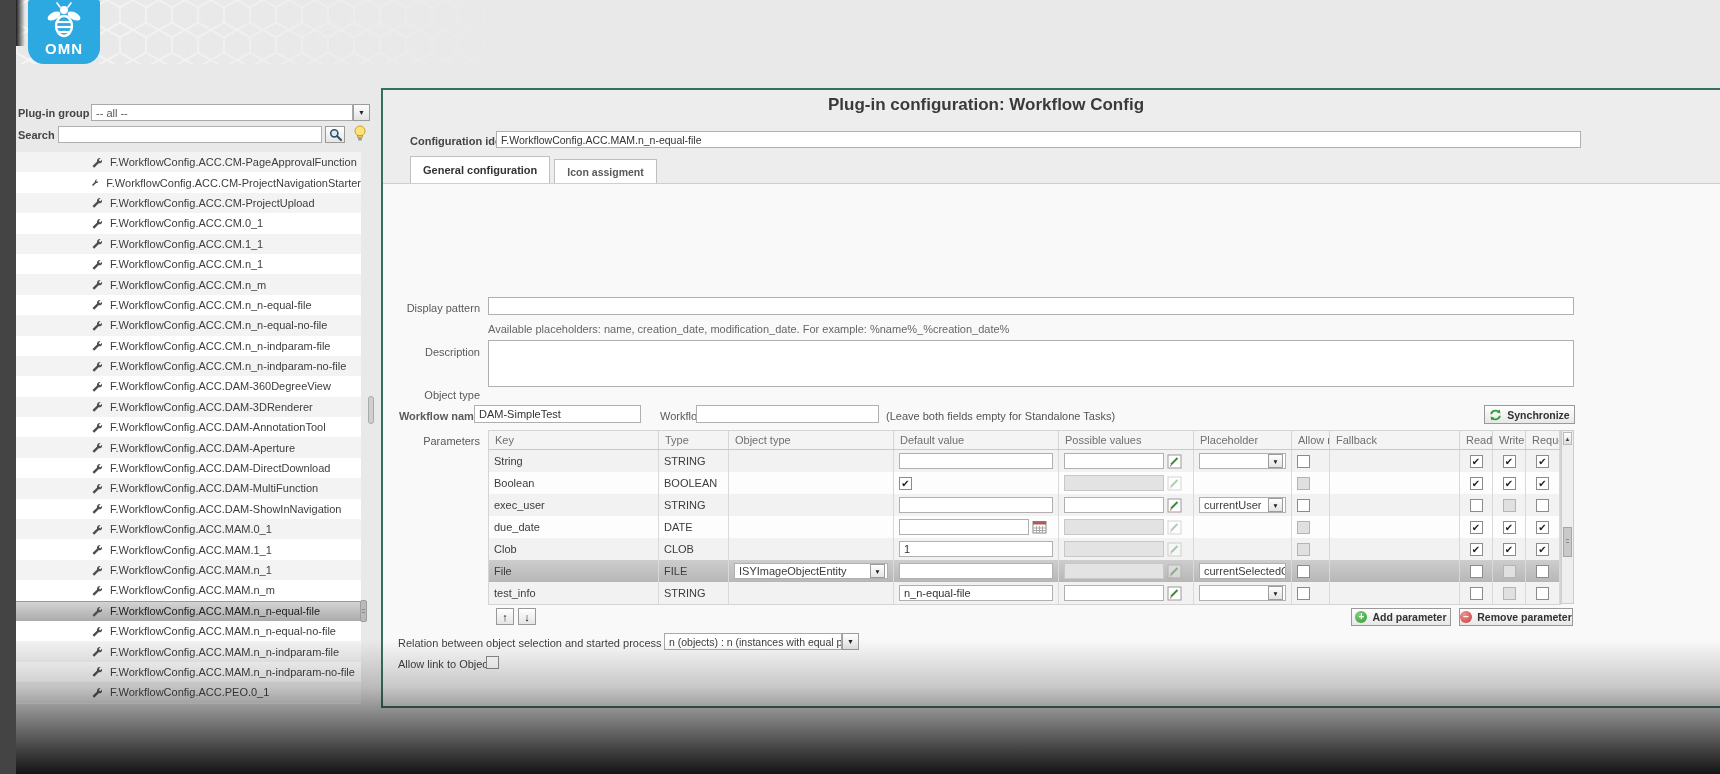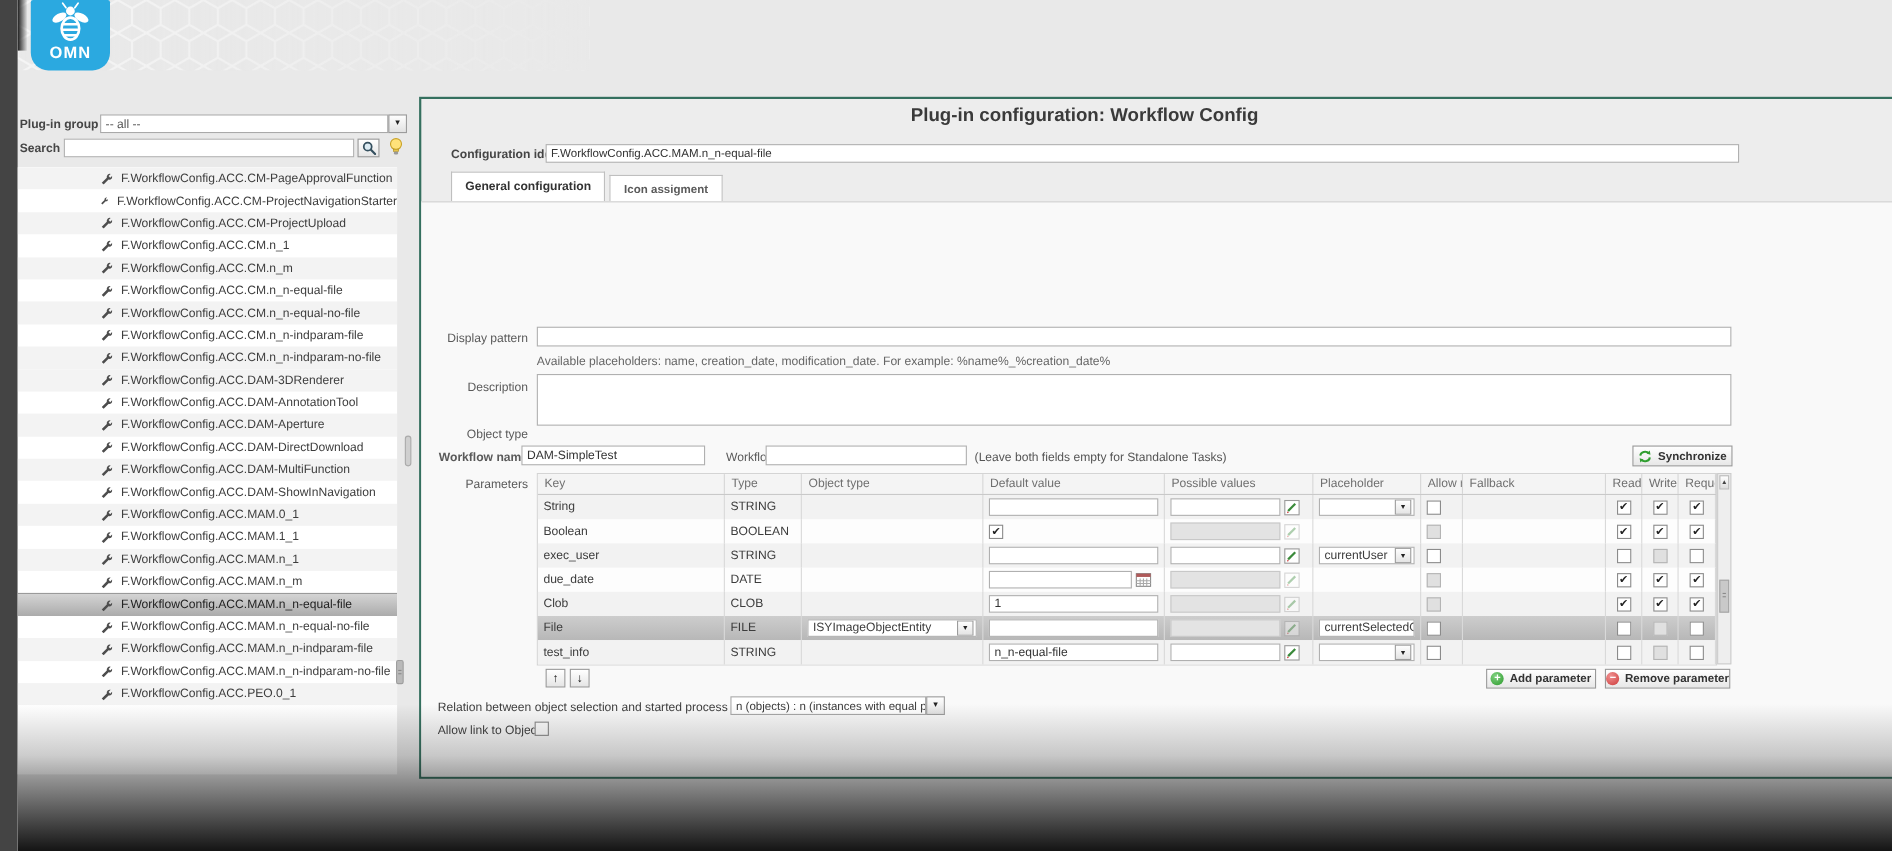--- a/index.html
+++ b/index.html
@@ -175,20 +175,32 @@
       <div class="list-item alt">
         <svg width="11" height="11" viewBox="0 0 11 11">
           <path d="M9.6 1.1a2.8 2.8 0 0 0-3.5 3.4L1.5 9.1l1.7 1.6 4.5-4.5a2.8 2.8 0 0 0 3.4-3.5L9.2 4.6 7.7 3.1z" fill="#4d4d4d"></path>
         </svg>
         <span class="item-label">F.WorkflowConfig.ACC.CM-ProjectUpload</span>
       </div>
       <div class="list-item">
         <svg width="11" height="11" viewBox="0 0 11 11">
           <path d="M9.6 1.1a2.8 2.8 0 0 0-3.5 3.4L1.5 9.1l1.7 1.6 4.5-4.5a2.8 2.8 0 0 0 3.4-3.5L9.2 4.6 7.7 3.1z" fill="#4d4d4d"></path>
         </svg>
+        <span class="item-label">F.WorkflowConfig.ACC.CM.0_1</span>
+      </div>
+      <div class="list-item alt">
+        <svg width="11" height="11" viewBox="0 0 11 11">
+          <path d="M9.6 1.1a2.8 2.8 0 0 0-3.5 3.4L1.5 9.1l1.7 1.6 4.5-4.5a2.8 2.8 0 0 0 3.4-3.5L9.2 4.6 7.7 3.1z" fill="#4d4d4d"></path>
+        </svg>
+        <span class="item-label">F.WorkflowConfig.ACC.CM.1_1</span>
+      </div>
+      <div class="list-item">
+        <svg width="11" height="11" viewBox="0 0 11 11">
+          <path d="M9.6 1.1a2.8 2.8 0 0 0-3.5 3.4L1.5 9.1l1.7 1.6 4.5-4.5a2.8 2.8 0 0 0 3.4-3.5L9.2 4.6 7.7 3.1z" fill="#4d4d4d"></path>
+        </svg>
         <span class="item-label">F.WorkflowConfig.ACC.CM.n_1</span>
       </div>
       <div class="list-item alt">
         <svg width="11" height="11" viewBox="0 0 11 11">
           <path d="M9.6 1.1a2.8 2.8 0 0 0-3.5 3.4L1.5 9.1l1.7 1.6 4.5-4.5a2.8 2.8 0 0 0 3.4-3.5L9.2 4.6 7.7 3.1z" fill="#4d4d4d"></path>
         </svg>
         <span class="item-label">F.WorkflowConfig.ACC.CM.n_m</span>
       </div>
       <div class="list-item">
         <svg width="11" height="11" viewBox="0 0 11 11">
@@ -206,20 +218,26 @@
         <svg width="11" height="11" viewBox="0 0 11 11">
           <path d="M9.6 1.1a2.8 2.8 0 0 0-3.5 3.4L1.5 9.1l1.7 1.6 4.5-4.5a2.8 2.8 0 0 0 3.4-3.5L9.2 4.6 7.7 3.1z" fill="#4d4d4d"></path>
         </svg>
         <span class="item-label">F.WorkflowConfig.ACC.CM.n_n-indparam-file</span>
       </div>
       <div class="list-item alt">
         <svg width="11" height="11" viewBox="0 0 11 11">
           <path d="M9.6 1.1a2.8 2.8 0 0 0-3.5 3.4L1.5 9.1l1.7 1.6 4.5-4.5a2.8 2.8 0 0 0 3.4-3.5L9.2 4.6 7.7 3.1z" fill="#4d4d4d"></path>
         </svg>
         <span class="item-label">F.WorkflowConfig.ACC.CM.n_n-indparam-no-file</span>
+      </div>
+      <div class="list-item">
+        <svg width="11" height="11" viewBox="0 0 11 11">
+          <path d="M9.6 1.1a2.8 2.8 0 0 0-3.5 3.4L1.5 9.1l1.7 1.6 4.5-4.5a2.8 2.8 0 0 0 3.4-3.5L9.2 4.6 7.7 3.1z" fill="#4d4d4d"></path>
+        </svg>
+        <span class="item-label">F.WorkflowConfig.ACC.DAM-360DegreeView</span>
       </div>
       <div class="list-item alt">
         <svg width="11" height="11" viewBox="0 0 11 11">
           <path d="M9.6 1.1a2.8 2.8 0 0 0-3.5 3.4L1.5 9.1l1.7 1.6 4.5-4.5a2.8 2.8 0 0 0 3.4-3.5L9.2 4.6 7.7 3.1z" fill="#4d4d4d"></path>
         </svg>
         <span class="item-label">F.WorkflowConfig.ACC.DAM-3DRenderer</span>
       </div>
       <div class="list-item">
         <svg width="11" height="11" viewBox="0 0 11 11">
           <path d="M9.6 1.1a2.8 2.8 0 0 0-3.5 3.4L1.5 9.1l1.7 1.6 4.5-4.5a2.8 2.8 0 0 0 3.4-3.5L9.2 4.6 7.7 3.1z" fill="#4d4d4d"></path>

